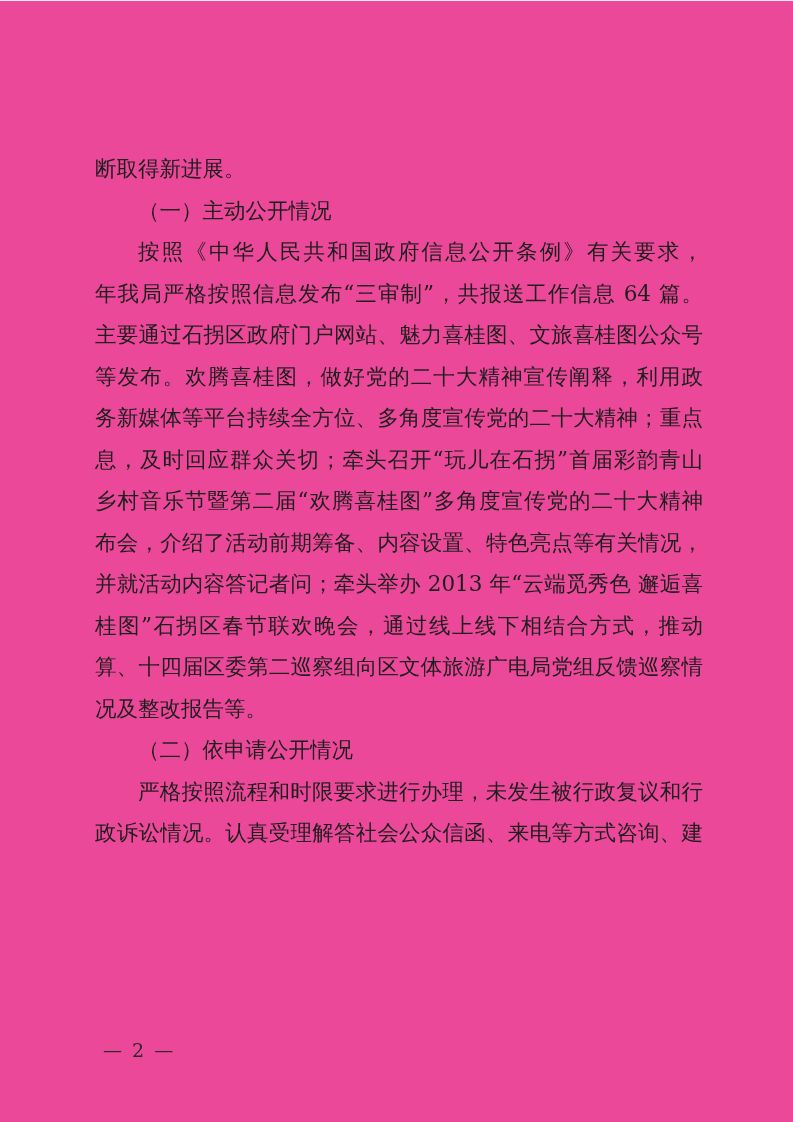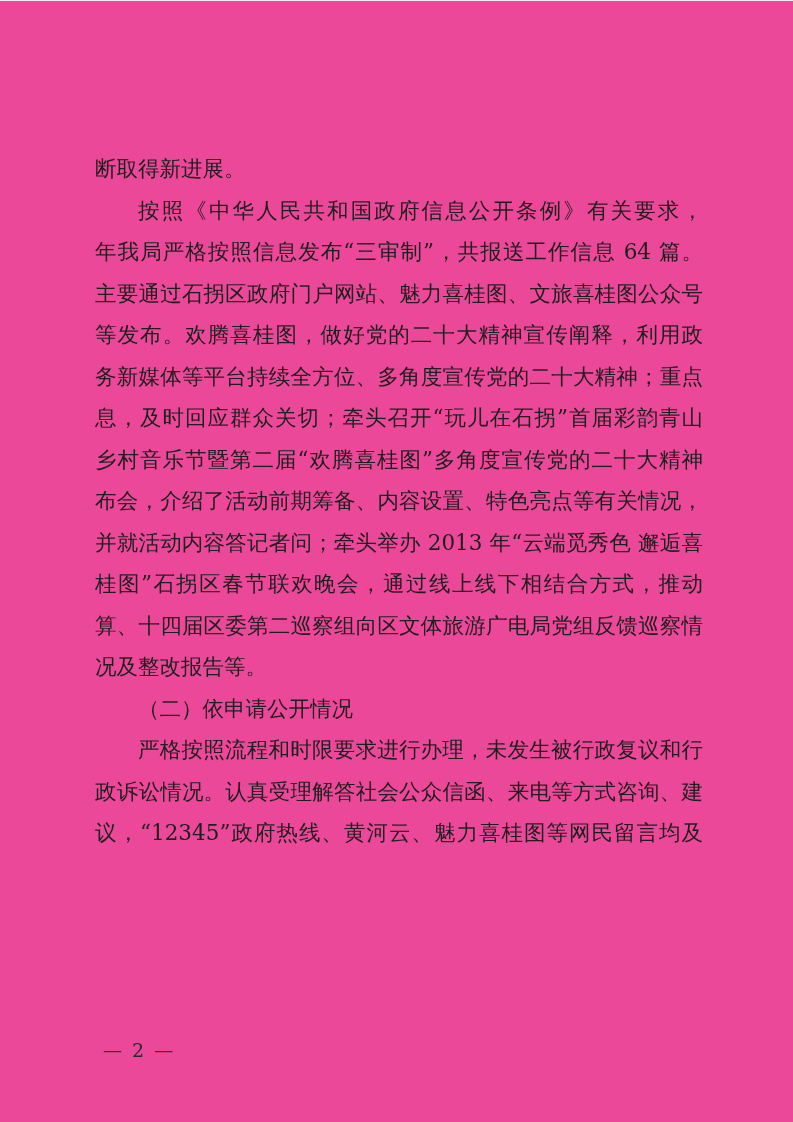--- a/index.html
+++ b/index.html
@@ -51,31 +51,31 @@
     letter-spacing: 2px;
     color: #2a2a2a;
   }
 </style>
 </head>
 <body>
 
 <div class="page">
   <div class="text-block">
     <div class="line">断取得新进展。</div>
+    <div class="line heading indent">（一）主动公开情况</div>
     <div class="line indent just">按照《中华人民共和国政府信息公开条例》有关要求，2022</div>
     <div class="line just">年我局严格按照信息发布“三审制”，共报送工作信息 64 篇。</div>
     <div class="line just">主要通过石拐区政府门户网站、魅力喜桂图、文旅喜桂图公众号</div>
     <div class="line just">等发布。欢腾喜桂图，做好党的二十大精神宣传阐释，利用政</div>
     <div class="line just">务新媒体等平台持续全方位、多角度宣传党的二十大精神；重点</div>
     <div class="line just">息，及时回应群众关切；牵头召开“玩儿在石拐”首届彩韵青山</div>
     <div class="line just">乡村音乐节暨第二届“欢腾喜桂图”多角度宣传党的二十大精神</div>
     <div class="line just">布会，介绍了活动前期筹备、内容设置、特色亮点等有关情况，</div>
     <div class="line just">并就活动内容答记者问；牵头举办 2013 年“云端觅秀色 邂逅喜</div>
     <div class="line just">桂图”石拐区春节联欢晚会，通过线上线下相结合方式，推动</div>
     <div class="line just">算、十四届区委第二巡察组向区文体旅游广电局党组反馈巡察情</div>
     <div class="line">况及整改报告等。</div>
     <div class="line heading indent">（二）依申请公开情况</div>
     <div class="line indent just">严格按照流程和时限要求进行办理，未发生被行政复议和行</div>
     <div class="line just">政诉讼情况。认真受理解答社会公众信函、来电等方式咨询、建</div>
-    <div class="line just">议，“12345”政府热线、黄河云、魅力喜桂图等网民留言均及</div>
   </div>
   <div class="page-number">— 2 —</div>
 </div>
 
 </body></html>

